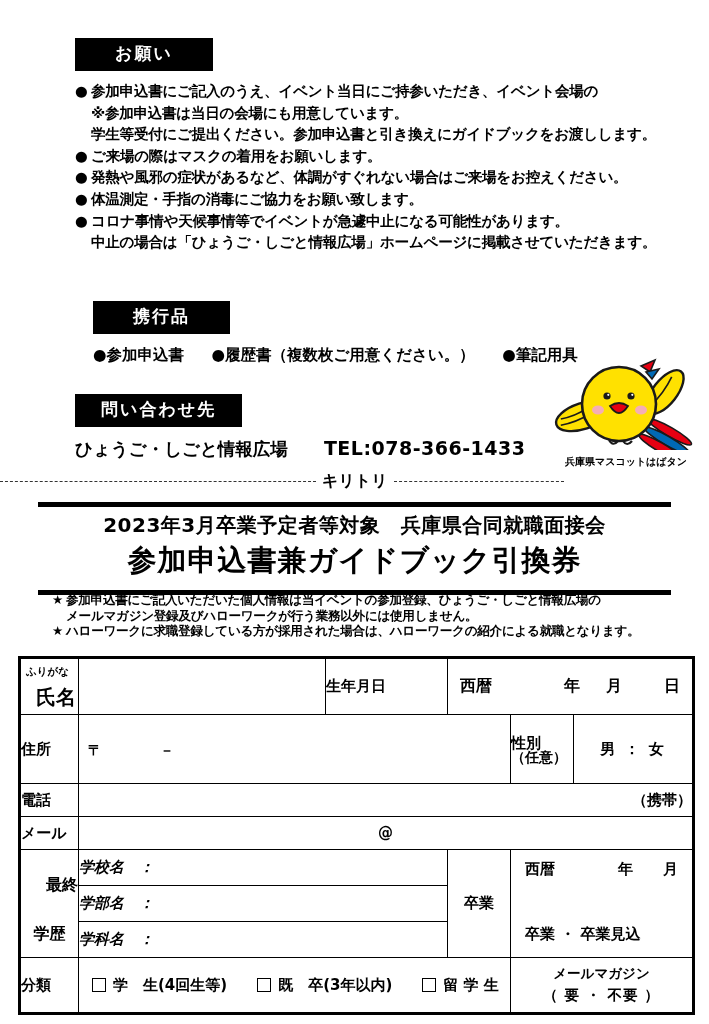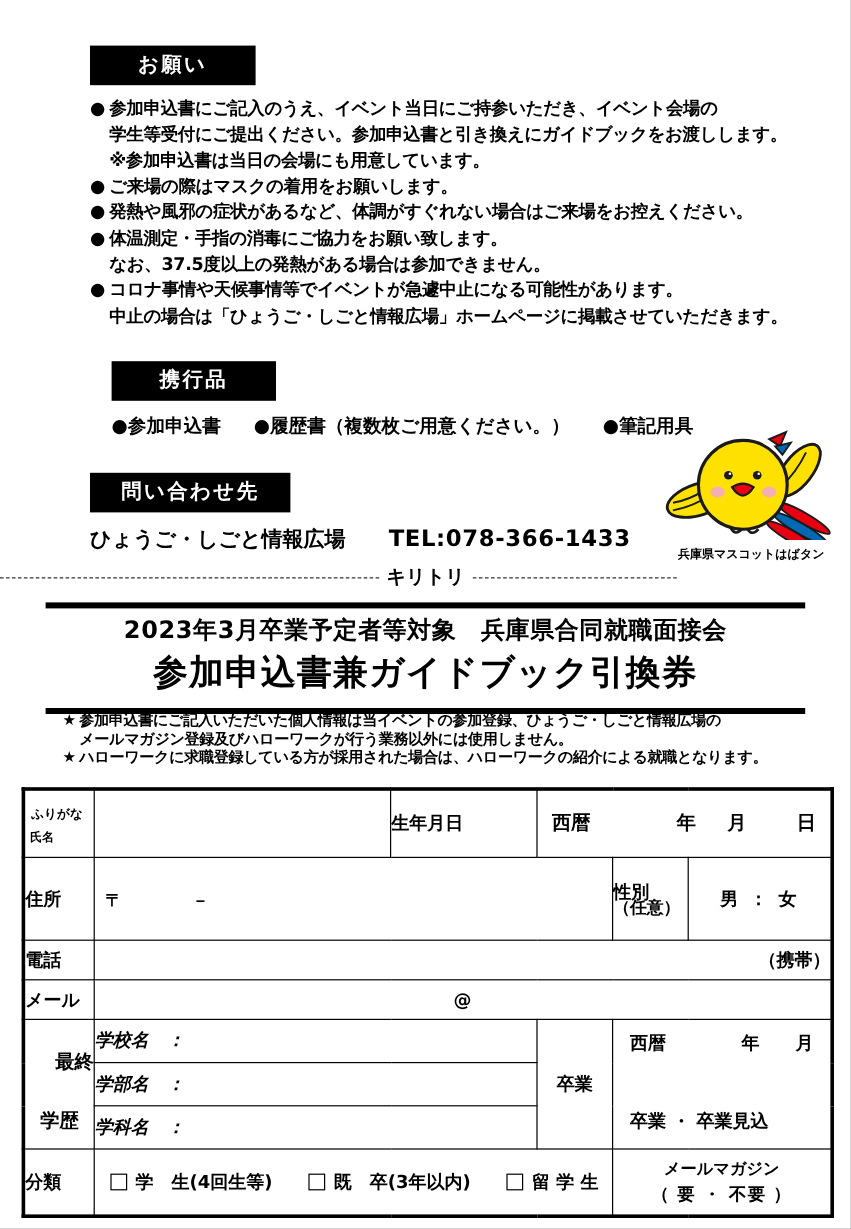--- a/index.html
+++ b/index.html
@@ -54,21 +54,21 @@
   
   table.formtbl{position:absolute;top:656px;left:18px;width:674px;
     border-collapse:collapse;table-layout:fixed;border:3px solid #000;}
   .formtbl td{border:1.6px solid #000;padding:0;vertical-align:middle;font-size:15px;}
   .lbl{text-align:left;}
   tr.r1 td{height:55px;} tr.r2 td{height:68px;} tr.r3 td{height:32px;}
   tr.r4 td{height:32px;} tr.r5 td{height:35px;} tr.r6 td{height:54px;}
 
   .cell-name-label{vertical-align:top;text-align:left;}
   .furi{font-size:10.5px;padding:3px 0 0 5px;}
-  .nm{font-size:10px;padding:5px 0 0 4px;}
+  .nm{font-size:20px;padding:5px 0 0 15px;}
 
   .birth-spread{display:flex;align-items:center;padding:0 12px;font-size:16px;}
   .sp-auto{margin-right:auto;}
   .sp-m{margin-left:26px;} .sp-d{margin-left:42px;}
 
   .cell-postal{vertical-align:top;}
   .postal{display:flex;padding:4px 0 0 9px;font-size:14px;}
   .postal-dash{margin-left:58px;}
   .g1{font-size:15px;line-height:16px;} .g2{font-size:14px;line-height:12px;}
   .cell-gender-opt{text-align:center;font-size:17px;letter-spacing:2px;}
@@ -98,41 +98,37 @@
 
   <div class="sec-notice">
     <div class="bar">お願い</div>
     <div class="bullets">
       <div class="bline">
           <span class="bl">●</span>
           <span>参加申込書にご記入のうえ、イベント当日にご持参いただき、イベント会場の</span>
         </div>
       <div class="bline">
           <span class="bl"></span>
+          <span>※参加申込書は当日の会場にも用意しています。</span>
+        </div>
+      <div class="bline">
+          <span class="bl"></span>
           <span>学生等受付にご提出ください。参加申込書と引き換えにガイドブックをお渡しします。</span>
         </div>
       <div class="bline">
-          <span class="bl"></span>
-          <span>※参加申込書は当日の会場にも用意しています。</span>
-        </div>
-      <div class="bline">
           <span class="bl">●</span>
           <span>ご来場の際はマスクの着用をお願いします。</span>
         </div>
       <div class="bline">
           <span class="bl">●</span>
           <span>発熱や風邪の症状があるなど、体調がすぐれない場合はご来場をお控えください。</span>
         </div>
       <div class="bline">
           <span class="bl">●</span>
           <span>体温測定・手指の消毒にご協力をお願い致します。</span>
-        </div>
-      <div class="bline">
-          <span class="bl"></span>
-          <span>なお、37.5度以上の発熱がある場合は参加できません。</span>
         </div>
       <div class="bline">
           <span class="bl">●</span>
           <span>コロナ事情や天候事情等でイベントが急遽中止になる可能性があります。</span>
         </div>
       <div class="bline">
           <span class="bl"></span>
           <span>中止の場合は「ひょうご・しごと情報広場」ホームページに掲載させていただきます。</span>
         </div>
     </div>

